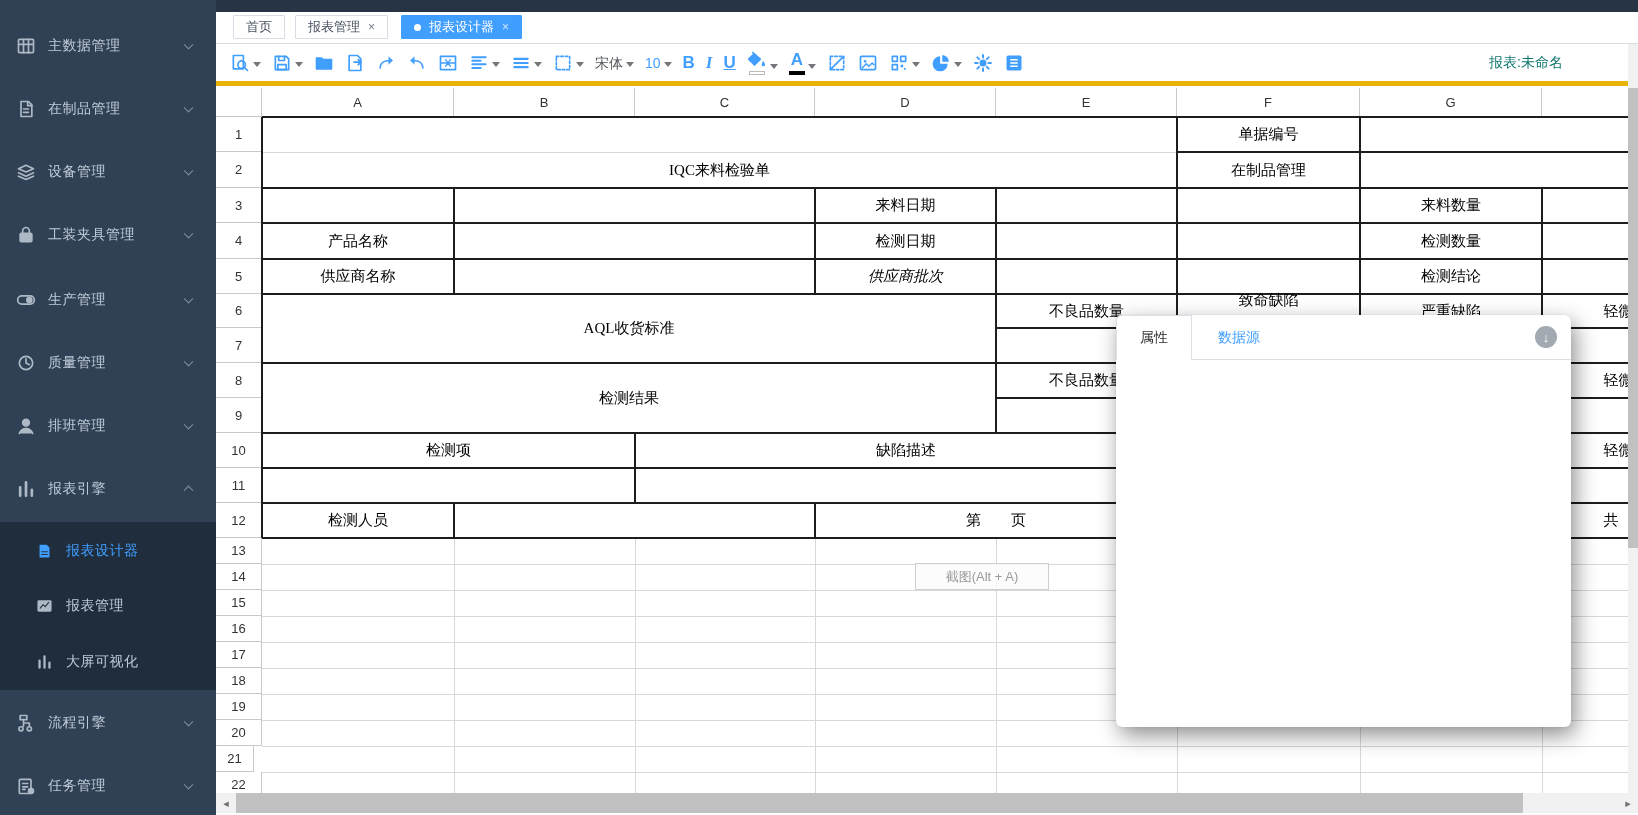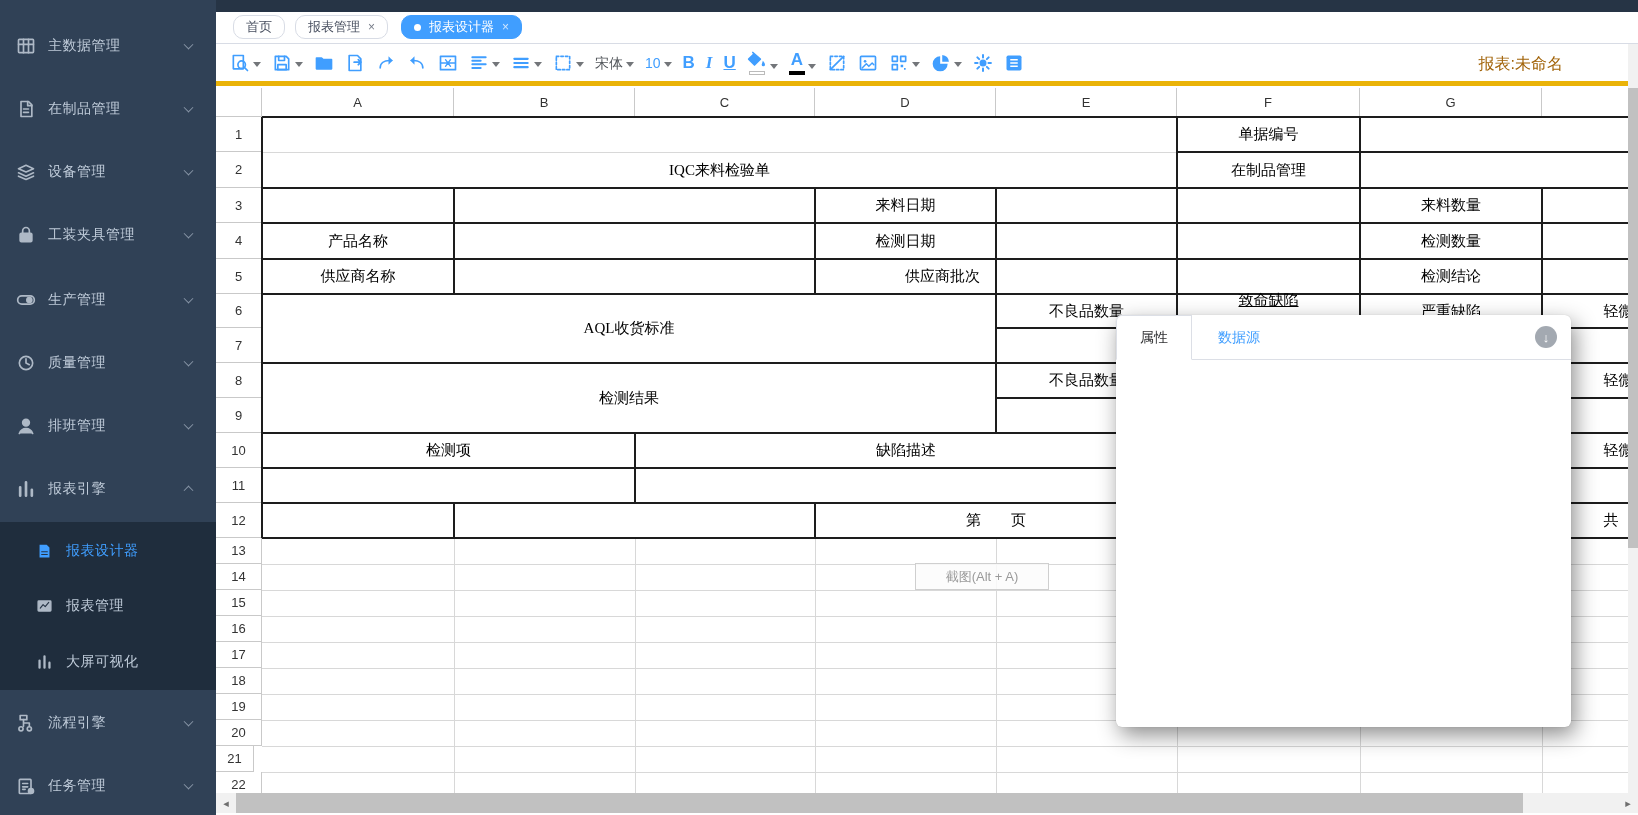--- a/index.html
+++ b/index.html
@@ -16,38 +16,38 @@
   .side-item .ic { position:absolute; left:16px; top:50%; transform:translateY(-50%); width:20px; height:20px; color:#aeb9c6; }
   .side-item.sub .ic { left:36px; width:17px; height:17px; }
   .side-item.active, .side-item.active .ic { color:#409eff; }
   .chev { position:absolute; right:24px; top:50%; width:7px; height:7px; border-right:1.5px solid #8795a6; border-bottom:1.5px solid #8795a6; }
   .chev.down { transform:translateY(-70%) rotate(45deg); }
   .chev.up   { transform:translateY(-30%) rotate(-135deg); }
   .ic svg { width:100%; height:100%; display:block; }
   
   #topstrip { left:216px; top:0; width:1422px; height:12px; background:#263445; }
   #tabbar { left:216px; top:12px; width:1422px; height:32px; background:#fff; border-bottom:1px solid #d8dce5; z-index:5; }
-  .tab { position:absolute; top:3px; height:24px; border:1px solid #d8dce5; border-radius:10px; background:#fff;
+  .tab { position:absolute; top:3px; height:24px; border:1px solid #d8dce5; border-radius:1px; background:#fff;
          color:#495060; font-size:13px; display:flex; align-items:center; padding:0 12px; gap:8px; cursor:pointer; }
   .tab.active { background:#409eff; border-color:#409eff; color:#fff; }
   .tab .dot { width:7px; height:7px; border-radius:50%; background:#fff; }
   .tab .x { font-size:12px; line-height:1; opacity:.75; }
   
   #toolbar { left:216px; top:44px; width:1422px; height:42px; background:#fff; border-bottom:5px solid #eab308;
              display:flex; align-items:center; padding-left:12px; gap:7px; z-index:5; }
   .tbtn { display:flex; align-items:flex-end; gap:3px; color:#409eff; cursor:pointer; padding:2px 2px; position:relative; }
   .tbtn svg { width:20px; height:20px; display:block; }
   .tbtn .caret { width:0; height:0; border-left:4px solid transparent; border-right:4px solid transparent;
                  border-top:5px solid #73767a; margin-bottom:6px; }
   .tbtn .glyph { font-size:17px; font-weight:bold; line-height:20px; }
   .tbtn .txt { font-size:14px; color:#51555a; line-height:20px; }
   .tbtn .txt.blue { color:#409eff; }
   .swatchwrap { display:flex; flex-direction:column; align-items:center; line-height:0; }
   .swatch { width:16px; height:4px; margin-top:1px; }
-  #report-name { position:absolute; right:75px; top:54px; color:#a16207; font-size:16px; z-index:6; }
+  #report-name { position:absolute; right:75px; top:54px; color:#0f766e; font-size:14px; z-index:6; }
   
   #gridbg { left:216px; top:86px; width:1422px; height:729px; background:#fff; }
   .hcell { position:absolute; background:#fff; border-right:1px solid #c9c9c9; border-bottom:1px solid #c9c9c9;
            color:#333; font-size:13px; display:flex; align-items:center; justify-content:center; cursor:pointer; }
   .blackline { position:absolute; background:#1d1d1d; }
   .lightline { position:absolute; background:#d8d8d8; }
   .cell { position:absolute; display:flex; align-items:center; justify-content:center;
           font-family:"Liberation Serif","DejaVu Serif",serif; font-size:15px; color:#000; cursor:cell; white-space:pre; }
   
   #shot-hint { left:915px; top:563px; width:134px; height:27px; background:rgba(252,252,252,.85);
@@ -492,28 +492,29 @@
     <div class="blackline" style="left: 1541px; top: 188px; width: 2px; height: 350px;"></div>
     <div class="cell" style="left: 1179px; top: 119px; width: 179px; height: 31px;">单据编号</div>
     <div class="cell" style="left: 264px; top: 154px; width: 911px; height: 32px;">IQC来料检验单</div>
     <div class="cell" style="left: 1179px; top: 154px; width: 179px; height: 32px;">在制品管理</div>
     <div class="cell" style="left: 817px; top: 190px; width: 177px; height: 31px;">来料日期</div>
     <div class="cell" style="left: 1362px; top: 190px; width: 178px; height: 31px;">来料数量</div>
     <div class="cell" style="left: 264px; top: 225px; width: 188px; height: 32px; font-family: Liberation Serif, serif;">产品名称</div>
     <div class="cell" style="left: 817px; top: 225px; width: 177px; height: 32px;">检测日期</div>
     <div class="cell" style="left: 1362px; top: 225px; width: 178px; height: 32px;">检测数量</div>
     <div class="cell" style="left: 264px; top: 261px; width: 188px; height: 31px;">供应商名称</div>
-    <div class="cell" style="left: 854px; top: 261px; width: 177px; height: 31px;">供应商批次</div>
+    <div class="cell" style="left: 817px; top: 261px; width: 177px; height: 31px; font-style: italic;">供应商批次</div>
     <div class="cell" style="left: 1362px; top: 261px; width: 178px; height: 31px;">检测结论</div>
     <div class="cell" style="left: 264px; top: 296px; width: 730px; height: 65px;">AQL收货标准</div>
     <div class="cell" style="left: 998px; top: 296px; width: 177px; height: 30px;">不良品数量</div>
-    <div class="cell" style="left: 1179px; top: 285px; width: 179px; height: 30px; text-decoration: underline;">致命缺陷</div>
+    <div class="cell" style="left: 1179px; top: 285px; width: 179px; height: 30px;">致命缺陷</div>
     <div class="cell" style="left: 1362px; top: 296px; width: 178px; height: 30px;">严重缺陷</div>
     <div class="cell" style="left: 1544px; top: 296px; width: 179px; height: 30px;">轻微缺陷</div>
     <div class="cell" style="left: 264px; top: 365px; width: 730px; height: 66px;">检测结果</div>
     <div class="cell" style="left: 998px; top: 365px; width: 177px; height: 31px;">不良品数量</div>
     <div class="cell" style="left: 1544px; top: 365px; width: 179px; height: 31px;">轻微缺陷</div>
     <div class="cell" style="left: 264px; top: 435px; width: 369px; height: 31px;">检测项</div>
     <div class="cell" style="left: 637px; top: 435px; width: 538px; height: 31px;">缺陷描述</div>
     <div class="cell" style="left: 1544px; top: 435px; width: 179px; height: 31px;">轻微缺陷</div>
+    <div class="cell" style="left: 264px; top: 505px; width: 188px; height: 31px;">检测人员</div>
     <div class="cell" style="left: 817px; top: 505px; width: 358px; height: 31px;">第　　页</div>
     <div class="cell" style="left: 1544px; top: 505px; width: 179px; height: 31px;">共　　页</div>
   </div>
 
 </body></html>

